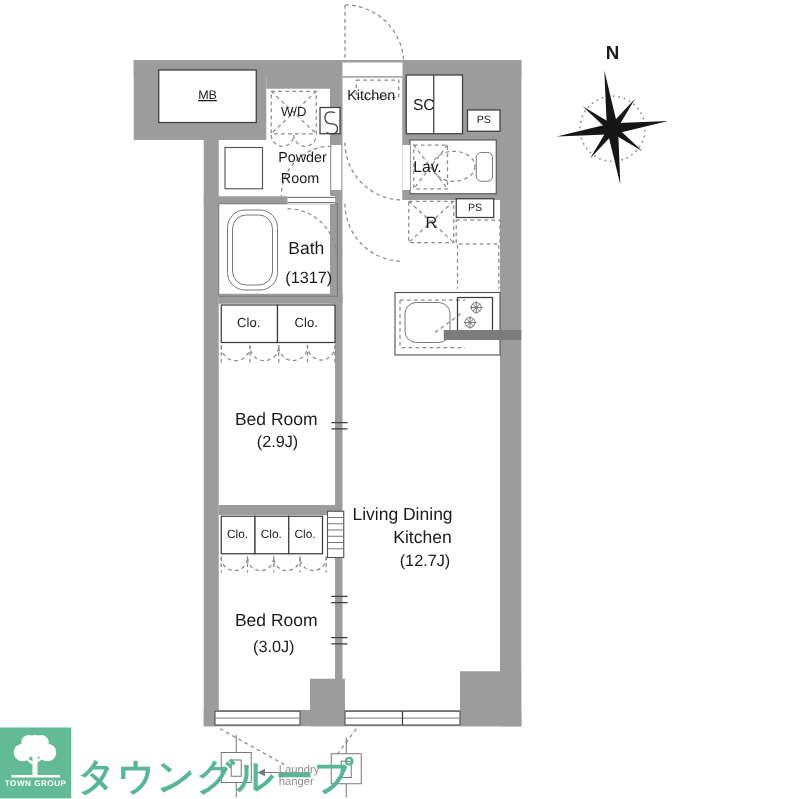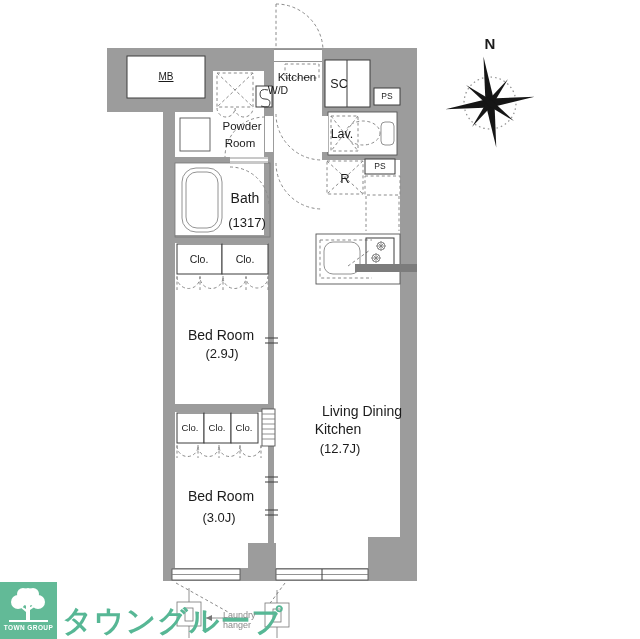--- a/index.html
+++ b/index.html
@@ -191,41 +191,41 @@
           <polygon points="0,30 3.2,0 0,-6 -3.2,0"></polygon>
           <polygon points="-30,0 0,3.2 6,0 0,-3.2"></polygon>
           <polygon points="30,0 0,3.2 -6,0 0,-3.2"></polygon>
         </g>
       </g>
     </g>
 
   </svg>
 
   <div class="lbl" style="left:166px;top:77px;font-size:10px;text-decoration:underline;">MB</div>
-  <div class="lbl" style="left:235px;top:90px;font-size:10.5px;margin-left:43px;">W/D</div>
+  <div class="lbl" style="left:235px;top:90px;font-size:10.5px;">W/D</div>
   <div class="lbl" style="left:297px;top:78px;font-size:11.5px;">Kitchen</div>
   <div class="lbl" style="left:339px;top:84px;font-size:12.5px;">SC</div>
   <div class="lbl small" style="left:387px;top:96px;font-size:8.5px;">PS</div>
   <div class="lbl" style="left:342px;top:134px;font-size:12.5px;">Lav.</div>
   <div class="lbl small" style="left:380px;top:166px;font-size:8.5px;">PS</div>
   <div class="lbl" style="left:345px;top:178px;font-size:13px;">R</div>
   <div class="lbl" style="left:242px;top:127px;font-size:11.5px;">Powder</div>
   <div class="lbl" style="left:240px;top:144px;font-size:11.5px;">Room</div>
   <div class="lbl" style="left:245px;top:198px;font-size:14px;">Bath</div>
   <div class="lbl" style="left:247px;top:222px;font-size:13px;">(1317)</div>
   <div class="lbl" style="left:199px;top:259px;font-size:10.5px;">Clo.</div>
   <div class="lbl" style="left:245px;top:259px;font-size:10.5px;">Clo.</div>
   <div class="lbl" style="left:190px;top:428px;font-size:9.5px;">Clo.</div>
   <div class="lbl" style="left:217px;top:428px;font-size:9.5px;">Clo.</div>
   <div class="lbl" style="left:244px;top:428px;font-size:9.5px;">Clo.</div>
   <div class="lbl" style="left:221px;top:335px;font-size:14px;">Bed Room</div>
   <div class="lbl" style="left:222px;top:353px;font-size:13px;">(2.9J)</div>
   <div class="lbl" style="left:221px;top:496px;font-size:14px;">Bed Room</div>
   <div class="lbl" style="left:219px;top:517px;font-size:13px;">(3.0J)</div>
-  <div class="lbl" style="left:362px;top:411px;font-size:14px;">Living Dining</div>
+  <div class="lbl" style="left:322px;top:411px;font-size:14px;">Living Dining</div>
   <div class="lbl" style="left:338px;top:429px;font-size:14px;">Kitchen</div>
   <div class="lbl" style="left:340px;top:448px;font-size:13px;">(12.7J)</div>
   <div class="lbl" id="north-label" style="left:490px;top:43px;">N</div>
 
   <div id="laundry-note">Laundry hanger</div>
 
   <div id="logo-box">
     <svg width="57" height="57" viewBox="0 0 57 57">
       <g fill="#ffffff">
         <circle cx="28" cy="15" r="9"></circle>

